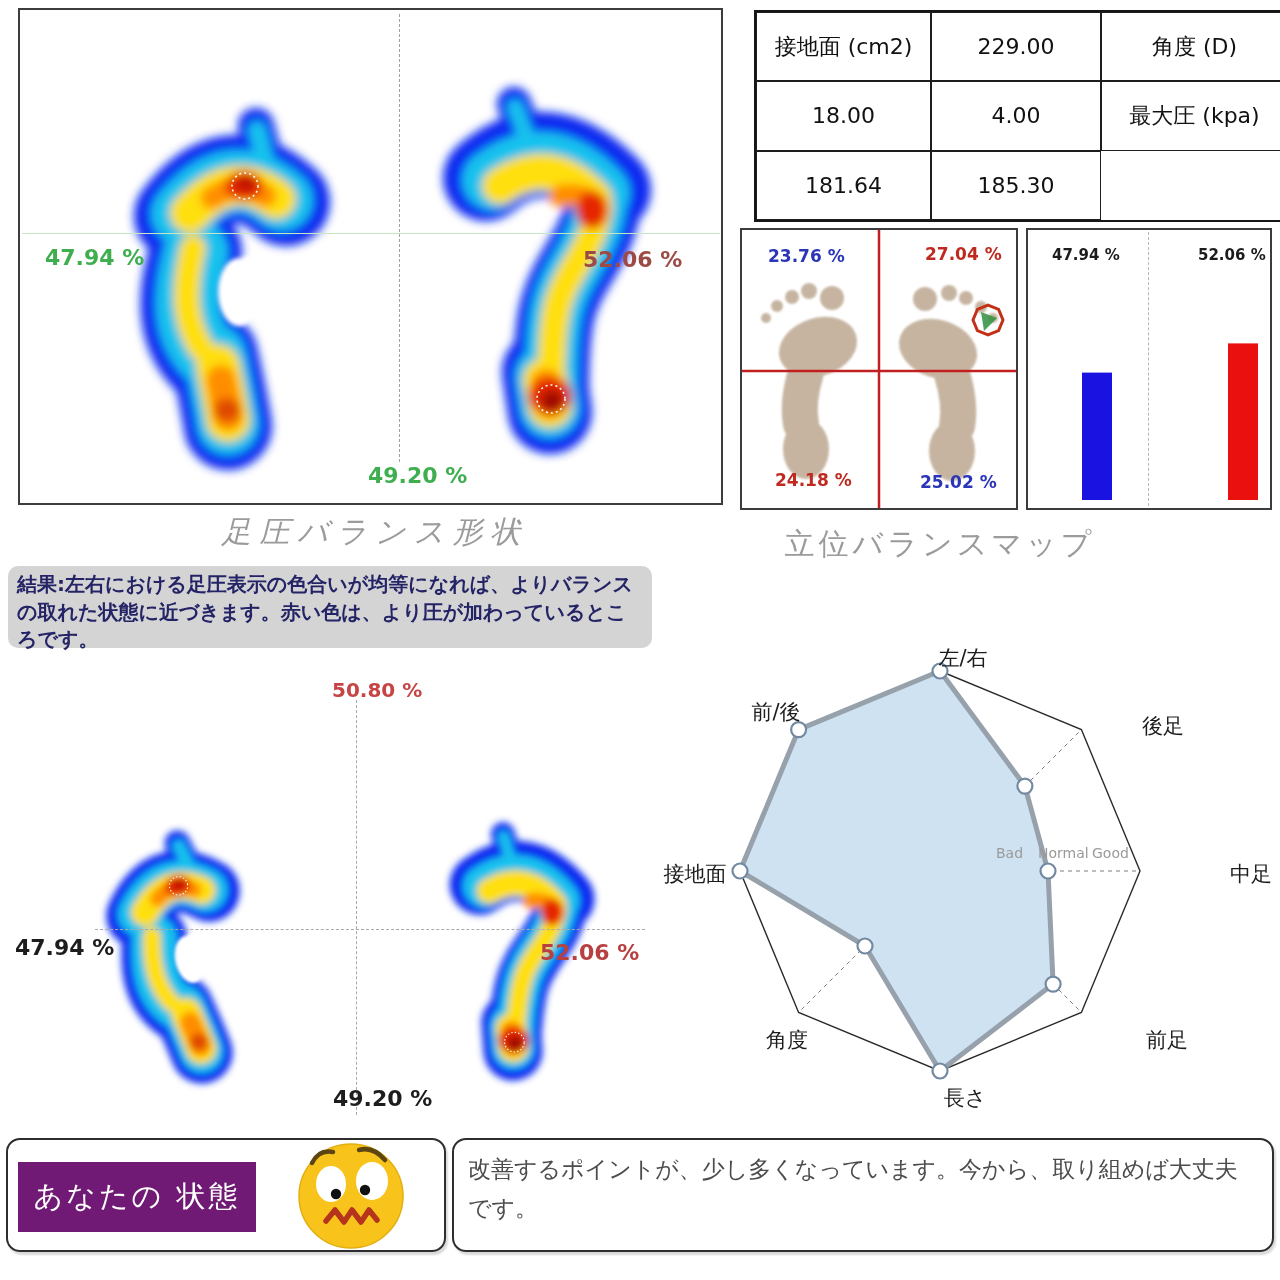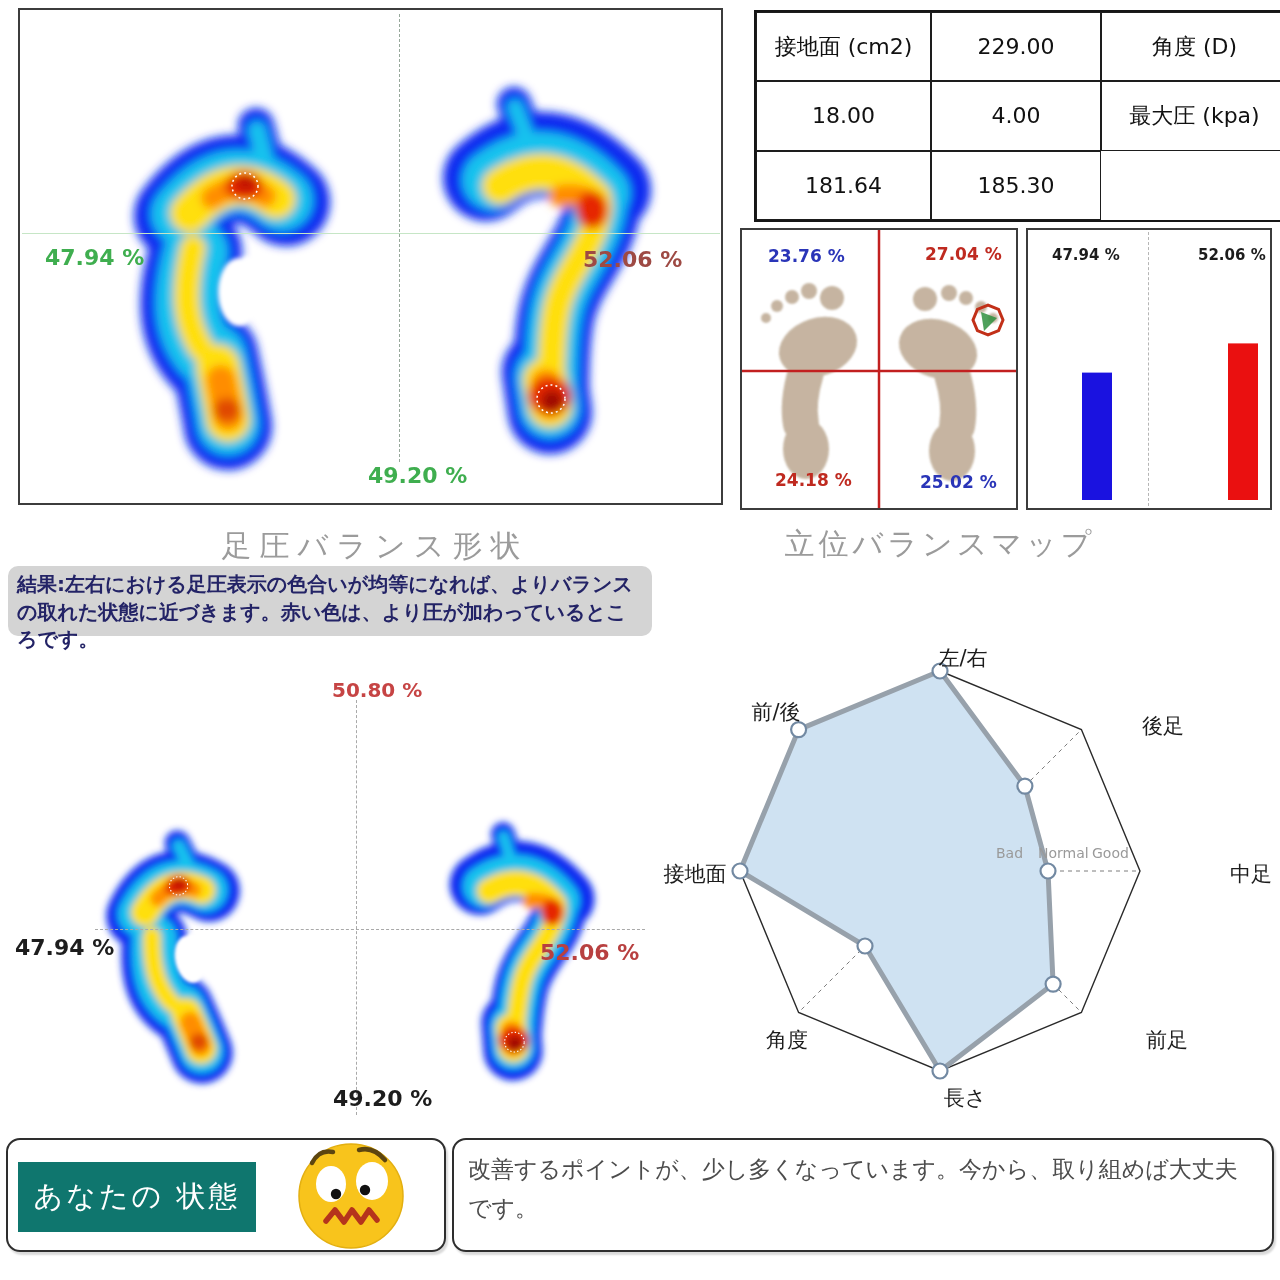--- a/index.html
+++ b/index.html
@@ -16,35 +16,35 @@
     position:absolute;left:740px;top:10px;width:532px;height:212px;
     display:grid;grid-template-columns:175px 170px 187px;grid-template-rows:1fr 1fr 1fr;
     border:2px solid #161616;box-sizing:border-box;background:#fff;margin-left:14px;
   }
   #mtable .cell{
     border:1.5px solid #1d1d1d;display:flex;align-items:center;justify-content:center;
     font-size:22px;color:#111;box-sizing:border-box;background:#fff;
   }
   
   #result-note{
-    position:absolute;left:8px;top:566px;width:644px;height:70px;
+    position:absolute;left:8px;top:566px;width:644px;height:82px;
     background:#d4d4d4;border-radius:10px;padding:5px 9px;box-sizing:border-box;
     font-size:20px;line-height:1.38;color:#232366;font-weight:bold;
   }
   
   .vdash{position:absolute;width:0;border-left:1.5px dashed #a0a8a0;}
   .hdash{position:absolute;height:0;border-top:1.5px dashed #a9a9a9;}
   .hgreen{position:absolute;height:1px;background:#c6e6c6;}
   
   .roundbox{
     position:absolute;border:2.5px solid #2e2e2e;border-radius:14px;background:transparent;
     box-sizing:border-box;box-shadow:2px 3px 2px rgba(0,0,0,.15);
   }
   #status-label{
-    position:absolute;left:18px;top:1162px;width:238px;height:70px;background:#0f766e;
+    position:absolute;left:18px;top:1162px;width:238px;height:70px;background:#701a75;
     display:flex;align-items:center;justify-content:center;color:#fff;
     font-size:29px;letter-spacing:3px;white-space:nowrap;
   }
   #status-message{
     position:absolute;left:468px;top:1150px;width:792px;
     font-size:23px;color:#4c4c4c;line-height:1.7;
   }
   .r-lab{position:absolute;font-size:21px;color:#1c1c1c;text-align:center;white-space:nowrap;}
   .scale-lab{position:absolute;font-size:14px;color:#9a9a9a;white-space:nowrap;}
 </style>
@@ -231,21 +231,21 @@
 <span class="lbl" style="left:768px;top:246px;font-size:17px;color:#2a35b8;z-index:3;">23.76 %</span>
 <span class="lbl" style="left:925px;top:244px;font-size:17px;color:#bf2a20;z-index:3;">27.04 %</span>
 <span class="lbl" style="left:775px;top:470px;font-size:17px;color:#bf2a20;z-index:3;">24.18 %</span>
 <span class="lbl" style="left:920px;top:472px;font-size:17px;color:#2a35b8;z-index:3;">25.02 %</span>
 
 <div class="panel" style="left:1026px;top:228px;width:246px;height:282px;z-index:2;"></div>
 <div class="vdash" style="left:1148px;top:232px;height:274px;border-color:#b5b5b5;z-index:2;"></div>
 <span class="lbl" style="left:1052px;top:246px;font-size:15px;color:#1c1c1c;z-index:3;">47.94 %</span>
 <span class="lbl" style="left:1198px;top:246px;font-size:15px;color:#1c1c1c;z-index:3;">52.06 %</span>
 
-<div class="caption" style="left:150px;top:526px;width:450px;z-index:2;">足圧バランス形状</div>
+<div class="caption" style="left:150px;top:512px;width:450px;z-index:2;font-style:italic;">足圧バランス形状</div>
 <div class="caption" style="left:760px;top:524px;width:360px;letter-spacing:4px;z-index:2;">立位バランスマップ</div>
 
 <div id="result-note" style="z-index:2;">結果:左右における足圧表示の色合いが均等になれば、よりバランスの取れた状態に近づきます。赤い色は、より圧が加わっているところです。</div>
 
 <div class="vdash" style="left:356px;top:700px;height:415px;border-color:#a9a9a9;z-index:2;"></div>
 <div class="hdash" style="left:95px;top:929px;width:550px;z-index:2;"></div>
 <span class="lbl" style="left:332px;top:678px;font-size:20px;color:#c64444;z-index:3;">50.80 %</span>
 <span class="lbl" style="left:15px;top:935px;font-size:22px;color:#1d1d1d;z-index:3;">47.94 %</span>
 <span class="lbl" style="left:540px;top:940px;font-size:22px;color:#b84040;z-index:3;">52.06 %</span>
 <span class="lbl" style="left:333px;top:1086px;font-size:22px;color:#1d1d1d;z-index:3;">49.20 %</span>

